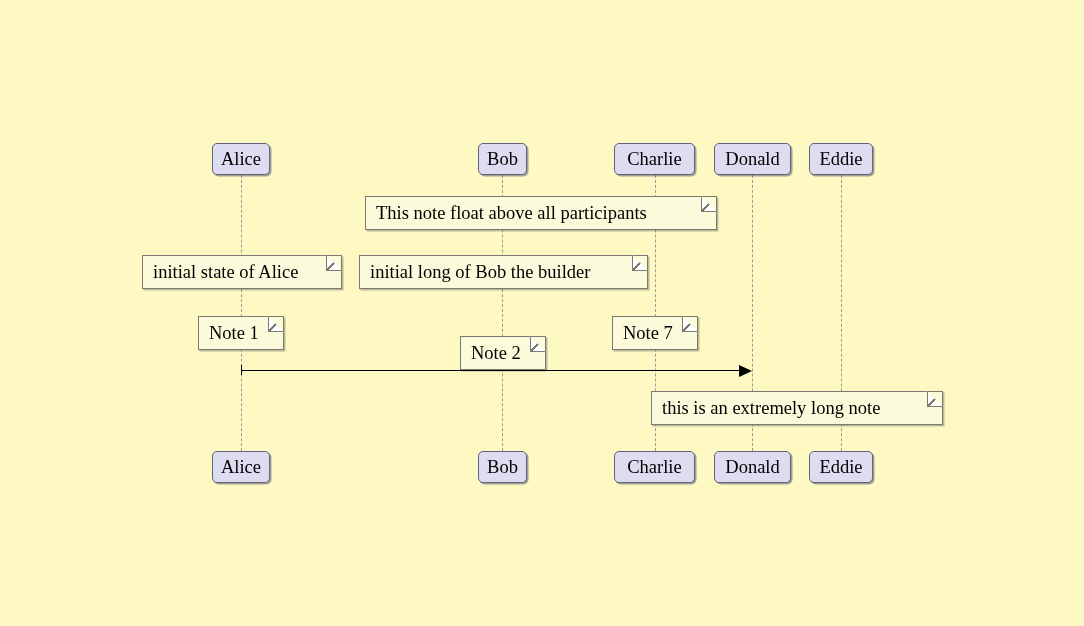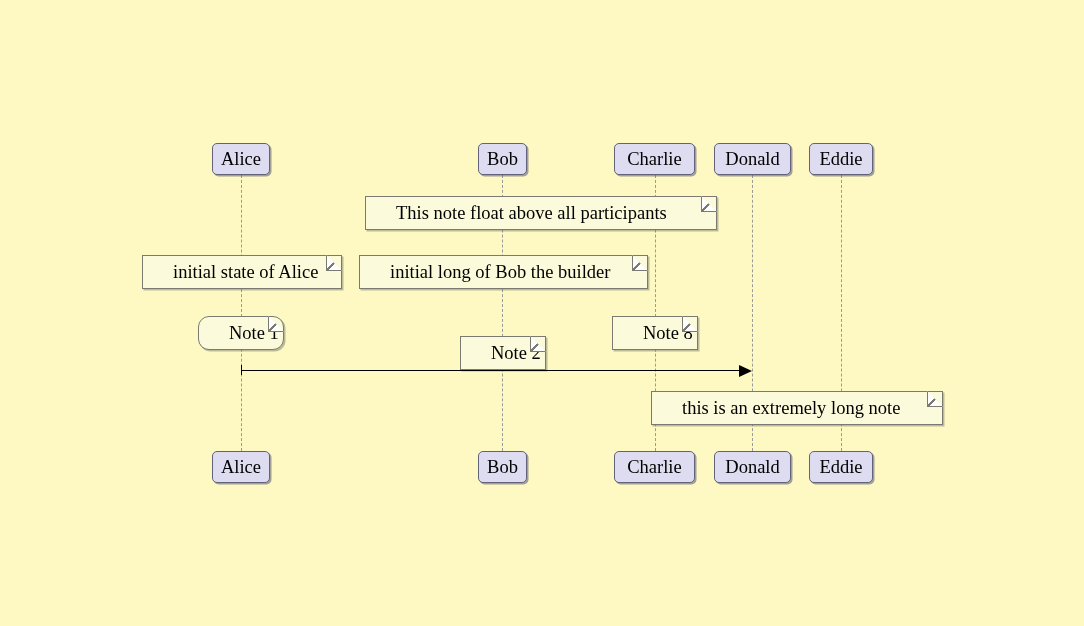--- a/index.html
+++ b/index.html
@@ -50,21 +50,20 @@
   .note {
     position: absolute;
     box-sizing: border-box;
     background: #fbfbdc;
     border: 1.3px solid #7a7a72;
     box-shadow: 1.5px 1.5px 0 rgba(110,110,95,0.45);
     display: flex;
     align-items: center;
     z-index: 6;
     white-space: nowrap;
-    padding-left: 20px;
   }
   .note-text {
     padding-left: 10px;
     padding-right: 22px;
     color: #000000;
     font-size: 18.5px;
     line-height: 1;
   }
   
   .note-fold {
@@ -160,30 +159,30 @@
       <span class="note-fold"></span>
     </div>
     <div class="note" style="left: 142px; top: 255px; width: 200px; height: 34px; text-align: center;">
       <span class="note-text">initial state of Alice</span>
       <span class="note-fold"></span>
     </div>
     <div class="note" style="left: 359px; top: 255px; width: 289px; height: 34px;">
       <span class="note-text">initial long of Bob the builder</span>
       <span class="note-fold"></span>
     </div>
-    <div class="note" style="left: 198px; top: 316px; width: 86px; height: 34px; border-radius: 11px;">
+    <div class="note" style="left: 198px; top: 316px; width: 86px; height: 34px;">
       <span class="note-text">Note 1</span>
       <span class="note-fold"></span>
     </div>
     <div class="note" style="left: 460px; top: 336px; width: 86px; height: 34px;">
       <span class="note-text">Note 2</span>
       <span class="note-fold"></span>
     </div>
     <div class="note" style="left: 612px; top: 316px; width: 86px; height: 34px;">
-      <span class="note-text">Note 8</span>
+      <span class="note-text">Note 7</span>
       <span class="note-fold"></span>
     </div>
     <div class="note" style="left: 651px; top: 391px; width: 292px; height: 34px;">
       <span class="note-text">this is an extremely long note</span>
       <span class="note-fold"></span>
     </div>
     <div class="arrow-tail" style="left: 241px; top: 365px; height: 10px;"></div>
     <div class="arrow-line" style="left: 241px; top: 370px; width: 498px;"></div>
     <div class="arrow-head" style="left: 739px; top: 364.5px;"></div>
   </div>

